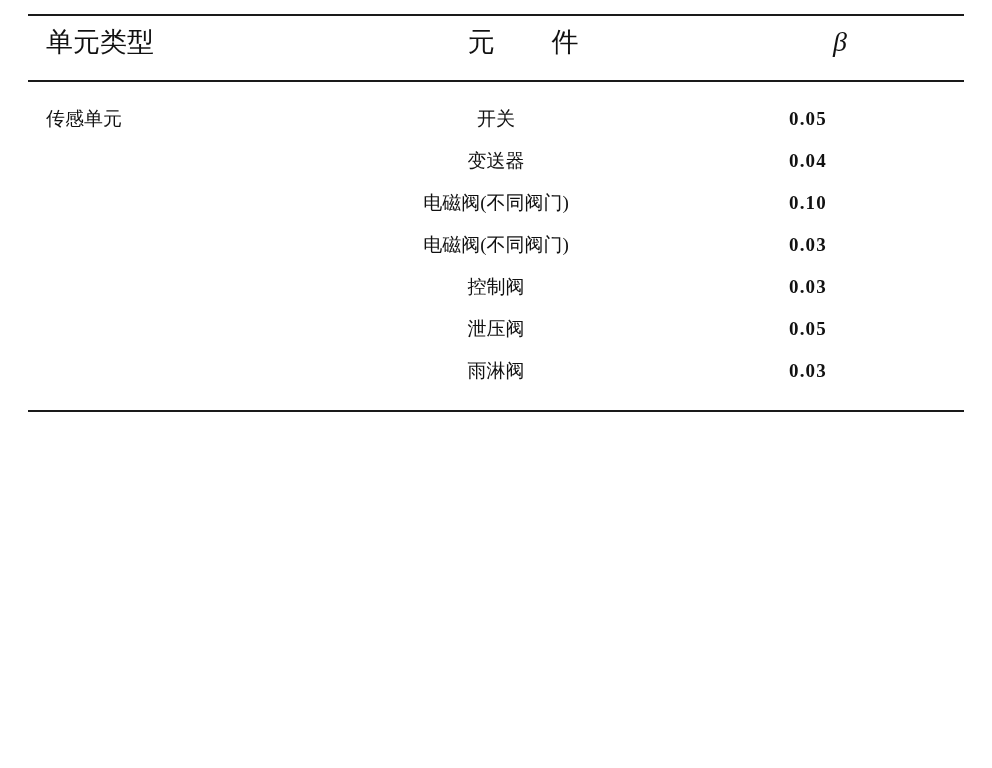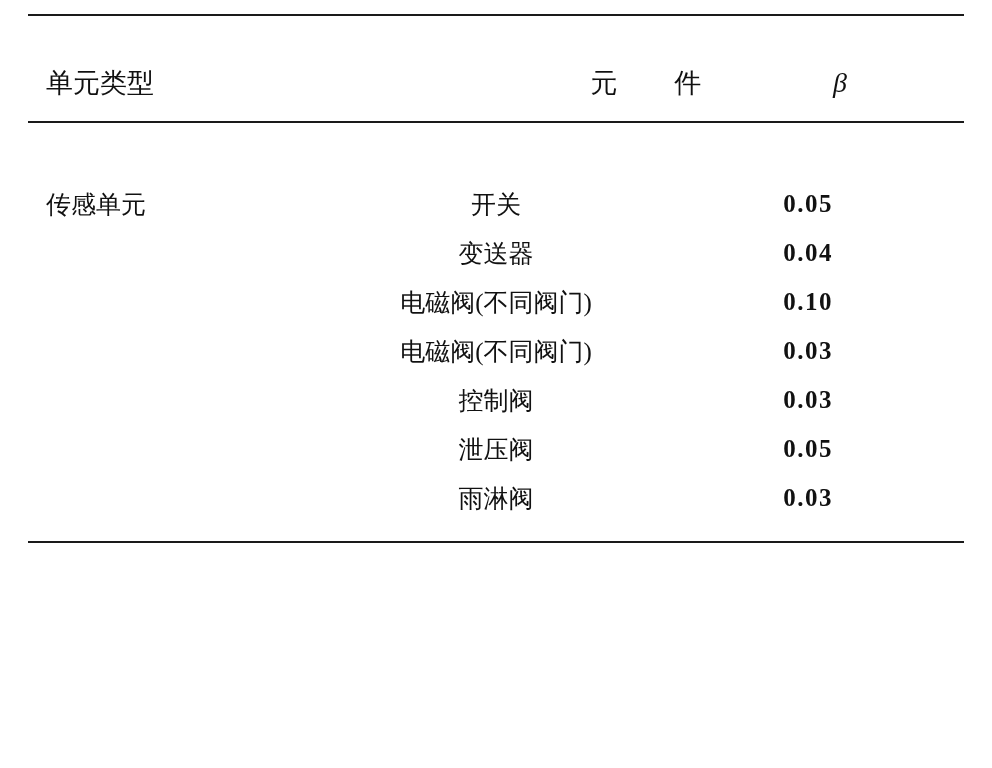--- a/index.html
+++ b/index.html
@@ -20,21 +20,20 @@
     height: 768px;
     padding: 0 28px;
     display: flex;
     flex-direction: column;
     justify-content: flex-start;
   }
   table.data-table {
     width: 100%;
     border-collapse: collapse;
     table-layout: fixed;
-    margin-top: 41px;
   }
   .rule-line {
     height: 2px;
     background: #1a1a1a;
     width: 100%;
   }
   .rule-line.thin {
     height: 1.5px;
   }
   .spacer-top { height: 14px; }
@@ -48,33 +47,32 @@
     padding: 8px 0 10px 0;
     text-align: center;
   }
   th.col-type {
     width: 31%;
     text-align: left;
     padding-left: 18px;
   }
   th.col-comp {
     width: 42%;
-    text-align: right;
   }
   th.col-beta {
     width: 27%;
     font-style: italic;
     font-family: "Liberation Serif", "DejaVu Serif", serif;
   }
   .head-comp-label {
     letter-spacing: 0.55em;
     padding-left: 0.55em;
   }
   tbody td {
-    font-size: 25px;
+    font-size: 19px;
     padding: 8px 0;
     text-align: center;
     vertical-align: middle;
     white-space: nowrap;
   }
   td.col-type {
     text-align: left;
     padding-left: 18px;
   }
   td.col-beta {

